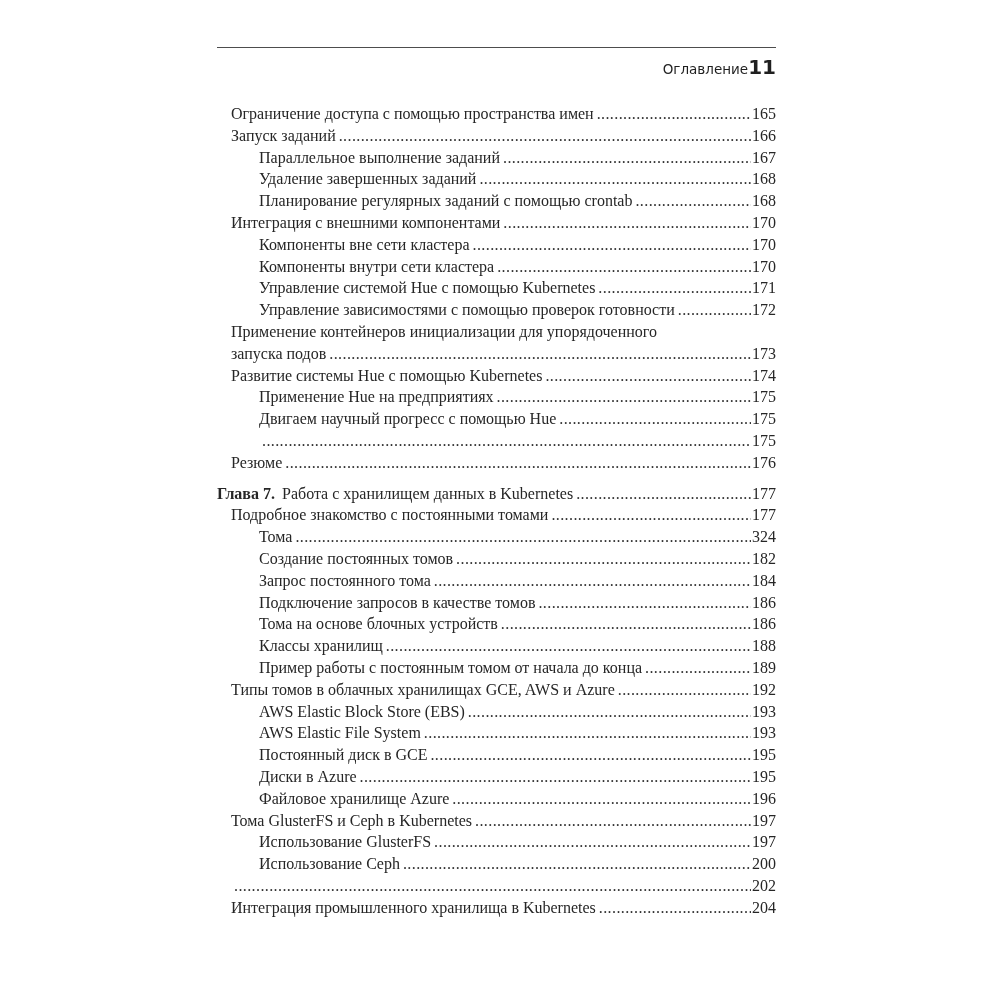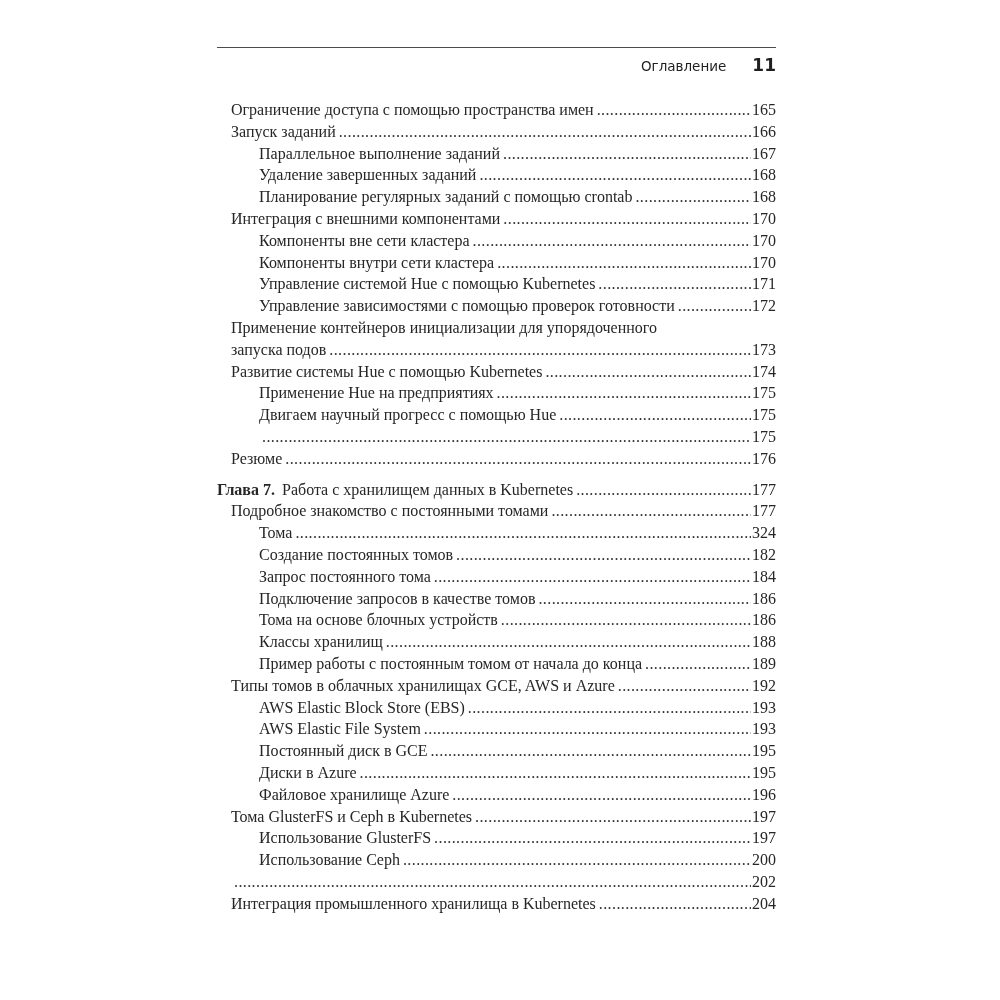--- a/index.html
+++ b/index.html
@@ -22,29 +22,28 @@
     width: 559px;
   }
   .header-rule {
     border-top: 1.5px solid #4d4d4d;
     height: 0;
   }
   .header-line {
     display: flex;
     justify-content: flex-end;
     align-items: baseline;
-    gap: 26px;
     margin-top: 7px;
     font-family: "DejaVu Sans", sans-serif;
     font-size: 13.5px;
     color: #1f1f1f;
   }
   .header-page {
     font-weight: 700;
-    font-size: 17px;
+    font-size: 20px;
   }
   .toc-list {
     margin-top: 24px;
   }
   .toc-row {
     display: flex;
     align-items: baseline;
     font-size: 16px;
     line-height: 21.8px;
   }

